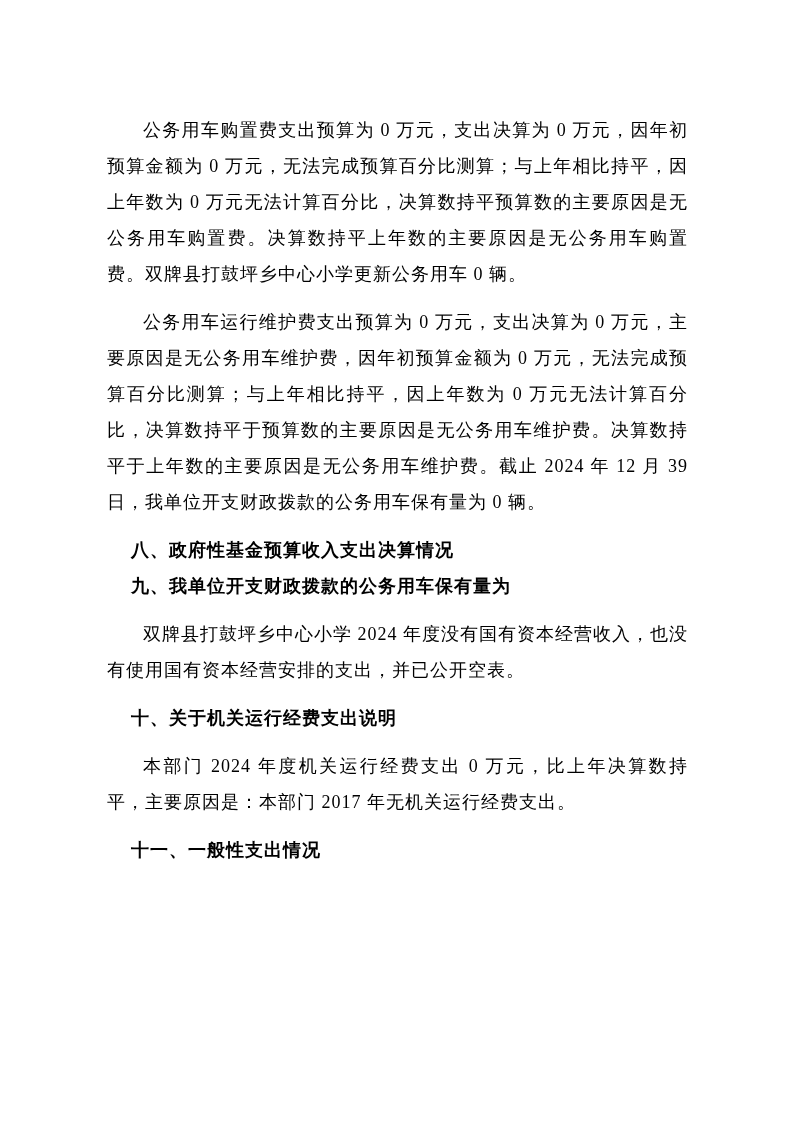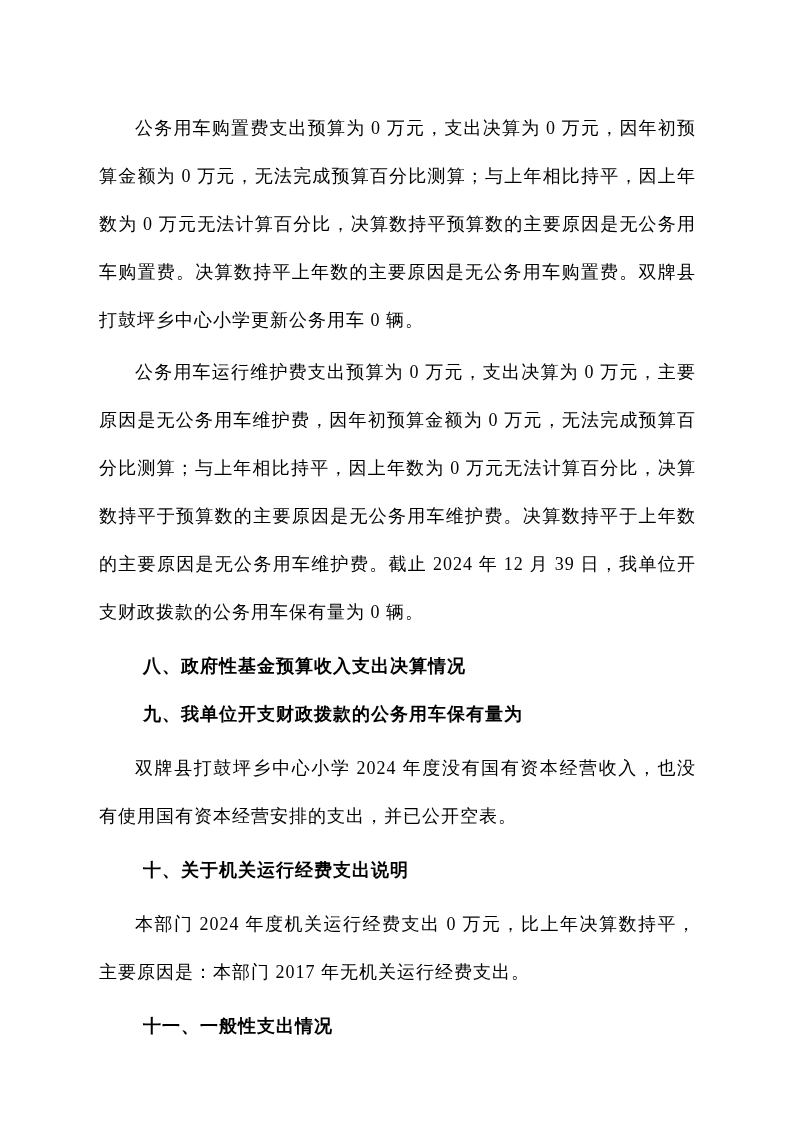--- a/index.html
+++ b/index.html
@@ -15,31 +15,31 @@
   }
   .page {
     box-sizing: border-box;
     width: 793px;
     height: 1122px;
     padding: 100px 93px 0 95px;
     background: #ffffff;
     overflow: hidden;
   }
   .para {
-    margin: 4px;
+    margin: 12px;
     font-size: 18px;
-    line-height: 48px;
+    line-height: 36px;
     text-align: justify;
     text-justify: inter-character;
     text-indent: 2em;
     letter-spacing: 1px;
     word-break: break-all;
   }
   .heading {
-    margin: 12px;
+    margin: 0;
     font-size: 18px;
     line-height: 36px;
     font-family: Liberation Sans, sans-serif;
     font-weight: bold;
     text-indent: 2em;
     letter-spacing: 1px;
   }
 </style>
 </head>
 <body>

